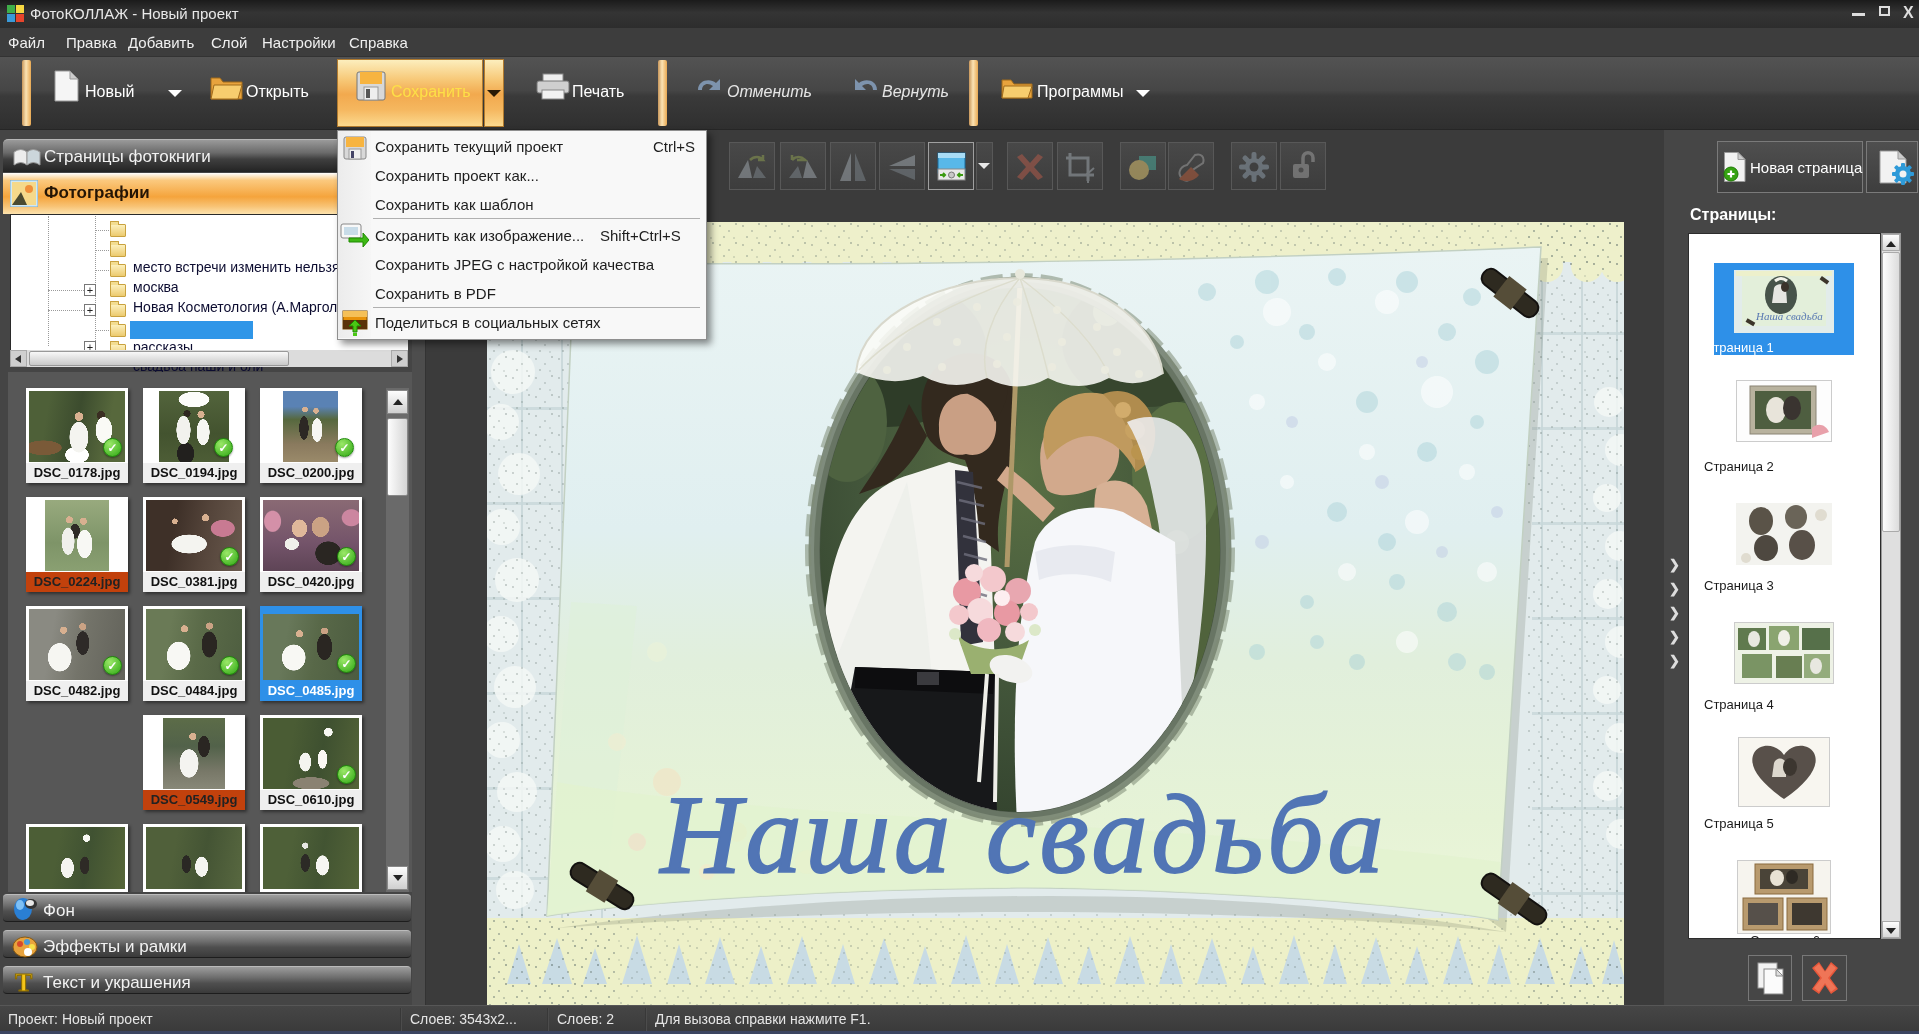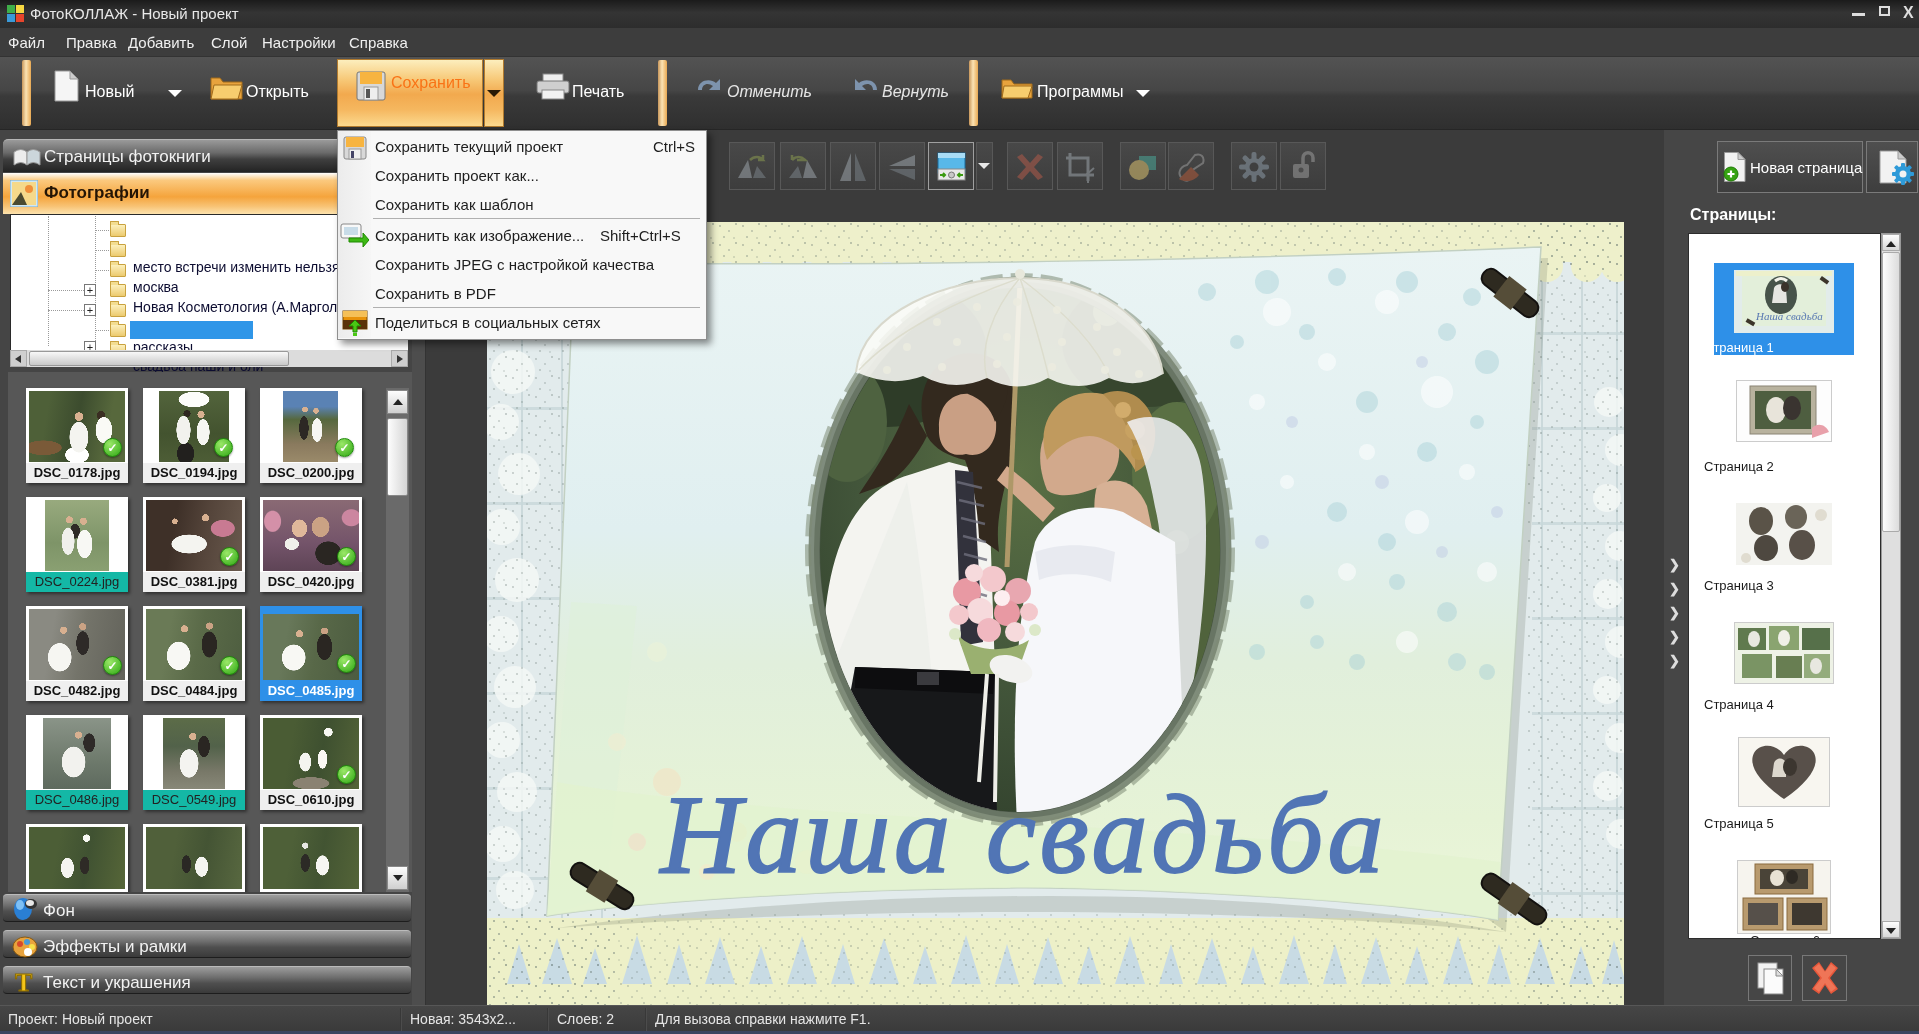--- a/index.html
+++ b/index.html
@@ -24,21 +24,21 @@
 .trow{position:absolute;font-size:14px;color:#0c0c30;white-space:nowrap;margin-top:36px;}
 .folder{position:absolute;width:16px;height:13px;background:linear-gradient(#fcf0bc,#ecca6e);border:1px solid #c9a23f;border-radius:1px;}
 .folder:before{content:"";position:absolute;left:-1px;top:-4px;width:7px;height:3px;background:#f3dd91;border:1px solid #c9a23f;border-bottom:none;border-radius:1px 1px 0 0;}
 .pbox{position:absolute;width:12px;height:12px;background:#fff;border:1px solid #777;font-size:11px;line-height:10px;text-align:center;color:#222;}
 .dotv{position:absolute;border-left:1px dotted #9a9a9a;}
 .doth{position:absolute;border-top:1px dotted #9a9a9a;}
 #hscroll{left:10px;top:350px;width:398px;height:17px;background:#dcdcdc;}
 #thumbs{left:8px;top:372px;width:404px;height:520px;background:#575757;overflow:hidden;}
 .tcard{position:absolute;width:102px;height:95px;background:#fff;box-shadow:2px 2px 3px rgba(0,0,0,.45);}
 .tcap{position:absolute;left:0;bottom:0;width:100%;height:20px;background:#efefef;font-size:13px;font-weight:bold;text-align:center;line-height:20px;color:#111;}
-.tcap.reg{font-weight:normal;color:#222;background:#14b8a6;}
+.tcap.reg{font-weight:bold;color:#222;background:#c2410c;}
 .gchk{position:absolute;width:19px;height:19px;border-radius:50%;background:radial-gradient(circle at 35% 30%,#9ae868,#2da612);border:1px solid #1f8c0a;color:#fff;font-size:12px;line-height:18px;text-align:center;font-weight:bold;box-shadow:0 1px 2px rgba(0,0,0,.4);}
 .photo{position:absolute;}
 .acc{position:absolute;left:3px;width:408px;height:28px;background:linear-gradient(#9d9d9d,#6e6e6e 40%,#4f4f4f 62%,#3a3a3a);border-radius:4px;border-top:1px solid #bbb;border-bottom:1px solid #1d1d1d;color:#f2f2f2;font-size:17px;}
 .acctxt{position:absolute;left:40px;top:6px;}
 #canvas{left:412px;top:130px;width:1252px;height:875px;background:#3b3b3b;}
 #cstrip{left:412px;top:130px;width:14px;height:875px;background:#4d4d4d;border-right:1px solid #333;}
 .mbtn{position:absolute;width:46px;height:48px;border:1px solid #585858;background:linear-gradient(#484848,#3d3d3d);}
 .mbtn.hl{border:1px solid #9f9f9f;}
 #rpanel{left:1664px;top:130px;width:255px;height:875px;background:#464646;}
 #npbtn{left:1717px;top:141px;width:146px;height:52px;border:1px solid #7a7a7a;background:linear-gradient(#4f4f4f,#3e3e3e);}
@@ -98,21 +98,21 @@
       <path d="M1 5 L10 5 L13 9 L32 9 L32 26 L1 26 Z" fill="#e8a33d" stroke="#a06a1a"></path>
       <path d="M4 12 L32 12 L28 26 L1 26 Z" fill="#f7cd6e" stroke="#a06a1a"></path>
     </svg>
   <div class="tbtxt" style="left:246px;top:83px">Открыть</div>
   <svg class="abs" style="left:356px;top:71px" width="30" height="30">
       <rect x="1" y="1" width="28" height="28" rx="2" fill="#d8d8d8" stroke="#777"></rect>
       <rect x="4" y="1" width="22" height="12" fill="#f7b440"></rect>
       <rect x="8" y="16" width="14" height="13" fill="#eee" stroke="#999"></rect>
       <rect x="10" y="18" width="4" height="9" fill="#555"></rect>
     </svg>
-  <div class="tbtxt" style="left:391px;top:74px;color:#f97316">Сохранить</div>
+  <div class="tbtxt" style="left:391px;top:83px;color:#fde047">Сохранить</div>
   <svg class="abs" style="left:536px;top:73px" width="34" height="28">
       <rect x="7" y="1" width="20" height="8" fill="#eee" stroke="#888"></rect>
       <rect x="1" y="8" width="32" height="12" rx="2" fill="#cfcfcf" stroke="#777"></rect>
       <rect x="6" y="17" width="22" height="9" fill="#f2f2f2" stroke="#888"></rect>
     </svg>
   <div class="tbtxt" style="left:572px;top:83px">Печать</div>
   <svg class="abs" style="left:694px;top:74px" width="30" height="26">
       <path d="M4 16 C4 6 16 4 22 9 L26 5 L26 16 L15 16 L19 12 C14 8 8 10 8 16 Z" fill="#7d93ad"></path>
     </svg>
   <div class="tbtxt dim" style="left:727px;top:83px">Отменить</div>
@@ -275,28 +275,20 @@
       <div class="photo" style="left:3px;top:8px;width:96px;height:66px;background:
         radial-gradient(ellipse 20px 22px at 32% 66%,#f8f8f4 58%,transparent 60%),
         radial-gradient(circle 5px at 38% 30%,#d8b090 70%,transparent 72%),
         radial-gradient(ellipse 13px 22px at 64% 50%,#2a2622 58%,transparent 60%),
         radial-gradient(circle 5px at 64% 26%,#caa284 70%,transparent 72%),
         linear-gradient(100deg,#68785a 25%,#586848 55%,#4c5c40)"></div>
       <div class="gchk" style="right:6px;top:48px">✓</div>
       <div class="tcap" style="background:#2e90e8;color:#fff">DSC_0485.jpg</div>
     </div>
 
-    <div class="tcard" style="left:18px;top:343px">
-      <div class="photo" style="left:17px;top:3px;width:68px;height:71px;background:
-        radial-gradient(ellipse 20px 26px at 45% 62%,#f2f2ee 58%,transparent 60%),
-        radial-gradient(circle 5px at 52% 24%,#d8b090 70%,transparent 72%),
-        radial-gradient(ellipse 10px 16px at 68% 35%,#2e2a28 58%,transparent 60%),
-        linear-gradient(#8a9488,#6e7a6c 60%,#5e6a5e)"></div>
-      <div class="tcap reg">DSC_0486.jpg</div>
-    </div>
     <div class="tcard" style="left:135px;top:343px">
       <div class="photo" style="left:20px;top:3px;width:62px;height:71px;background:
         radial-gradient(ellipse 16px 24px at 42% 64%,#f4f4f0 58%,transparent 60%),
         radial-gradient(circle 5px at 48% 26%,#d8b090 70%,transparent 72%),
         radial-gradient(ellipse 10px 18px at 66% 40%,#2a2622 58%,transparent 60%),
         linear-gradient(#5c6c48 0%,#52624a 40%,#787868 75%,#888878)"></div>
       <div class="tcap reg">DSC_0549.jpg</div>
     </div>
     <div class="tcard" style="left:252px;top:343px">
       <div class="photo" style="left:3px;top:3px;width:96px;height:71px;background:
@@ -876,21 +868,21 @@
       <path d="M25 8 L32 15 L25 15 Z" fill="#ddd" stroke="#888"></path>
     </svg>
   <svg class="abs" style="left:1806px;top:960px" width="38" height="37">
       <path d="M6 8 L13 2 L19 11 L25 2 L32 8 L24 18 L32 29 L25 34 L19 25 L13 34 L6 29 L14 18 Z" fill="#e8573a"></path>
       <path d="M8 8 L13 4 L19 12 L25 4 L30 8 L22 18 L30 28 L25 32 L19 23 L13 32 L8 28 L16 18 Z" fill="#f4886a" opacity="0.6"></path>
     </svg>
 
   <div class="abs" id="statusbar"></div>
   <div class="stxt" style="left:8px">Проект:  Новый проект</div>
   <div class="sdiv" style="left:400px"></div>
-  <div class="stxt" style="left:410px">Новая:  3543x2...</div>
+  <div class="stxt" style="left:410px">Слоев:  3543x2...</div>
   <div class="sdiv" style="left:547px"></div>
   <div class="stxt" style="left:557px">Слоев:  2</div>
   <div class="sdiv" style="left:645px"></div>
   <div class="stxt" style="left:655px">Для вызова справки нажмите F1.</div>
 
   <div class="abs" id="dmenu"></div>
   <div class="abs" id="dmenucol"></div>
   <svg class="abs" style="left:343px;top:136px" width="24" height="24">
       <rect x="1" y="1" width="22" height="22" rx="2" fill="#d8d8d8" stroke="#888"></rect>
       <rect x="3" y="1" width="18" height="10" fill="#f7b440"></rect>

